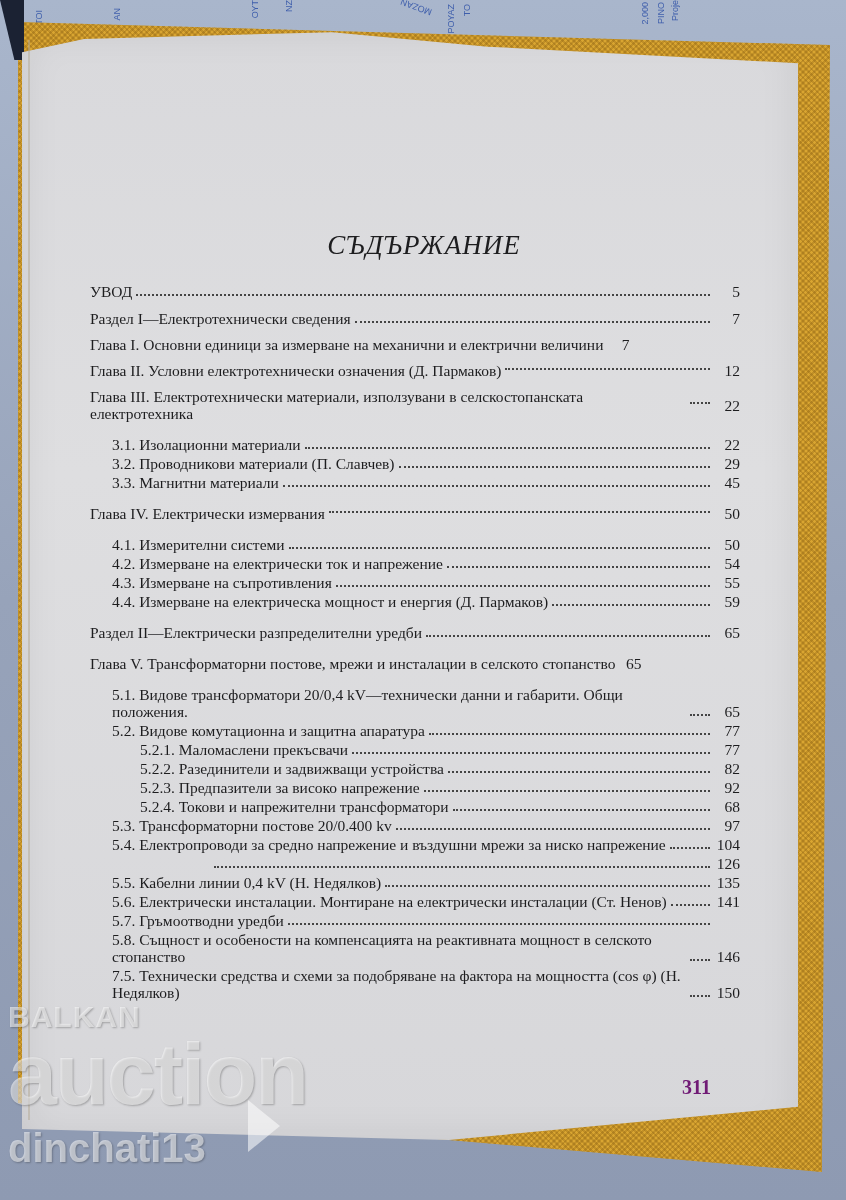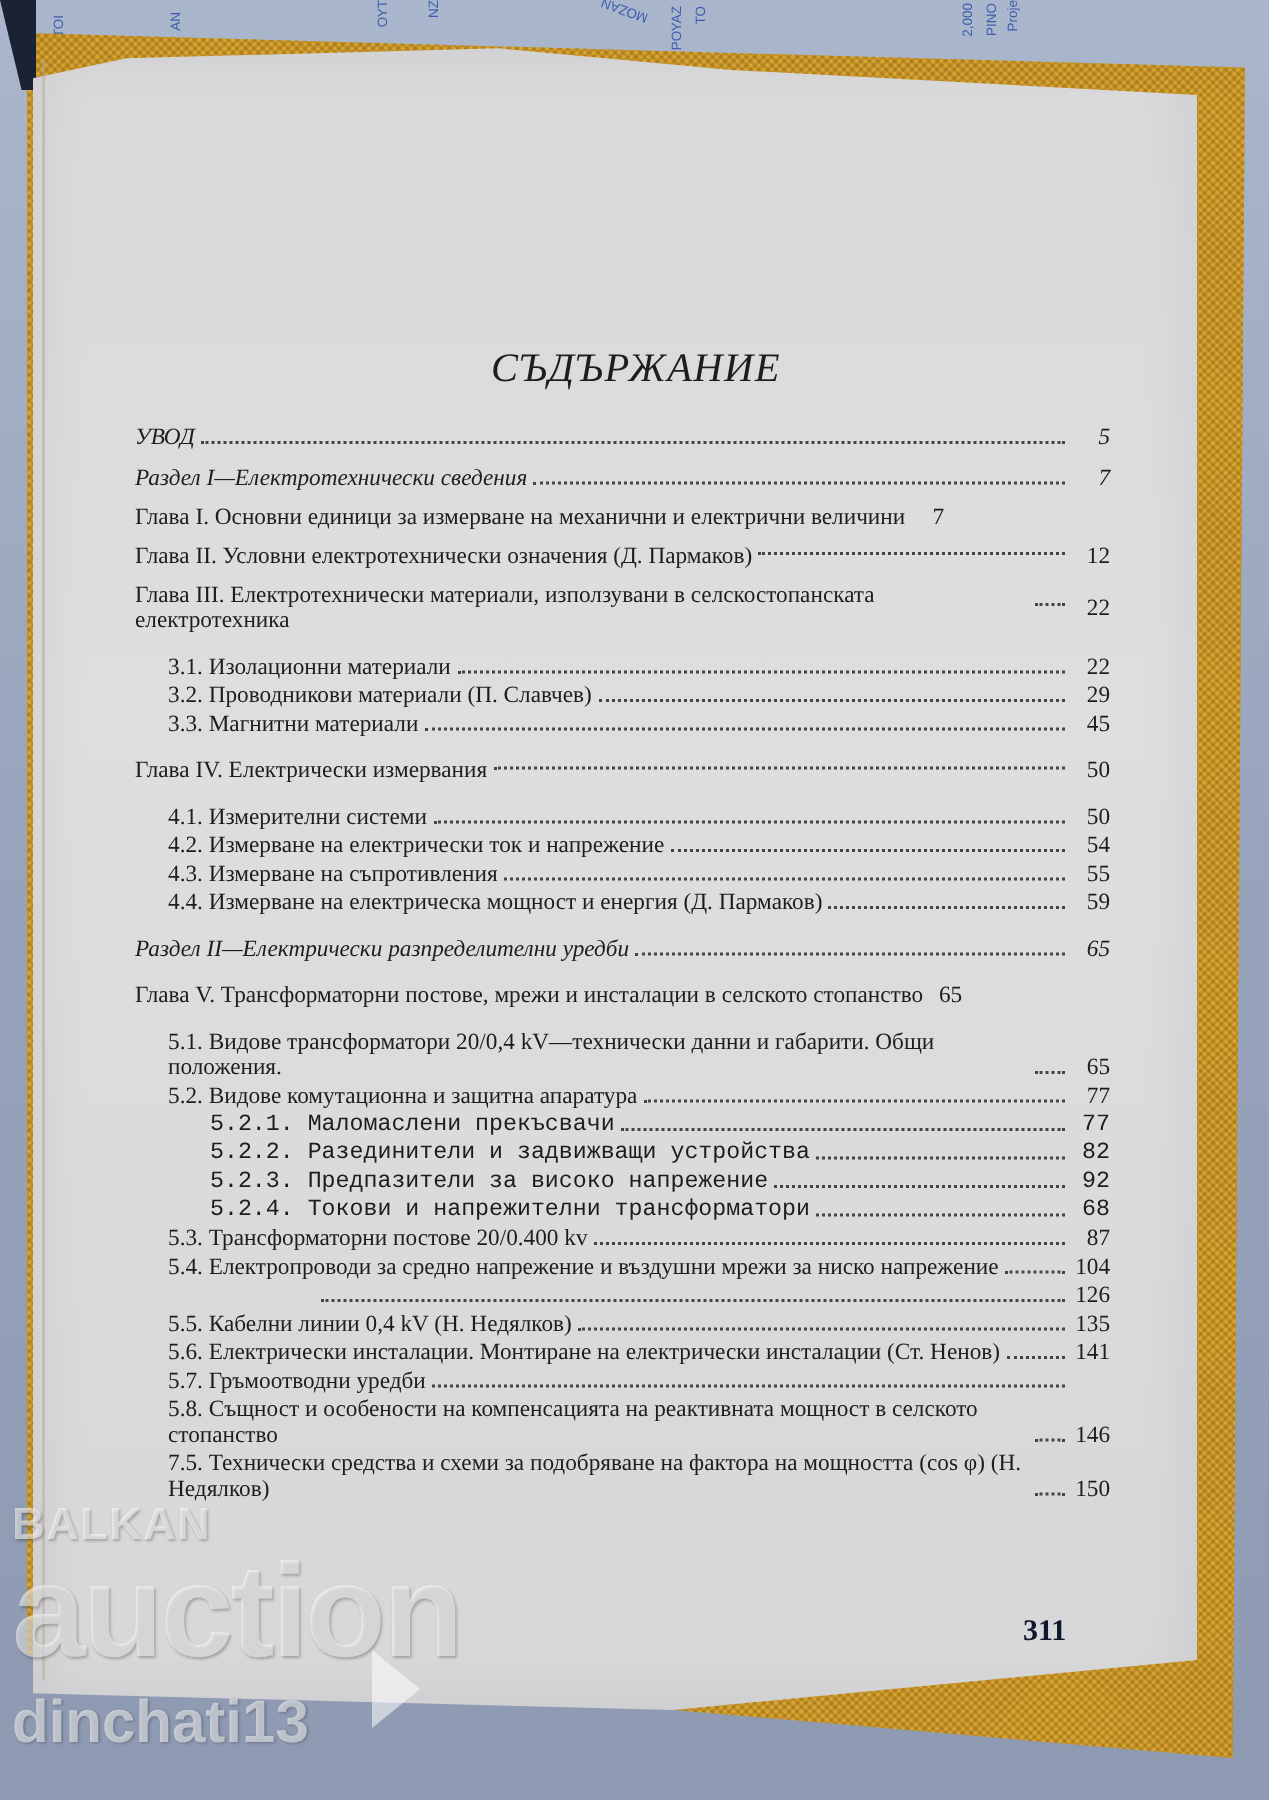--- a/index.html
+++ b/index.html
@@ -39,27 +39,27 @@
     }
     .content { position: absolute; left: 90px; top: 230px; width: 650px; color: #1d1d1f; }
     .title {
       text-align: center; font-style: italic; font-size: 27px; letter-spacing: 1px;
       margin: 0 0 22px 18px; font-weight: normal;
     }
     .row { display: flex; align-items: flex-end; font-size: 15.5px; line-height: 17px; }
     .row .t { white-space: normal; }
     .row .dots { flex: 1; border-bottom: 2px dotted #444; margin: 0 4px 4px 4px; min-width: 20px; }
     .row .p { min-width: 26px; text-align: right; }
-    .section { font-style: italic; margin-top: 10px; justify-content: center; }
+    .section { margin-top: 10px; justify-content: center; }
     .chapter { margin-top: 9px; align-items: center; }
     .l1 { padding-left: 22px; margin-top: 2px; }
-    .l2 { padding-left: 50px; margin-top: 2px; font-family: Liberation Mono, monospace; }
+    .l2 { padding-left: 50px; margin-top: 2px; }
     .gap { margin-top: 14px; }
     .page-number {
-      position: absolute; left: 682px; top: 1076px; font-size: 20px; font-weight: bold; color: #0f172a;
+      position: absolute; left: 682px; top: 1076px; font-size: 20px; font-weight: bold; color: #701a75;
     }
     .watermark {
       position: absolute; left: 8px; top: 1000px; color: rgba(255,255,255,.55);
       font-family: "Liberation Sans", sans-serif; font-weight: bold;
       text-shadow: 1px 1px 2px rgba(0,0,0,.25);
     }
     .wm-brand { font-size: 30px; letter-spacing: 1px; }
     .wm-main { font-size: 88px; line-height: 80px; letter-spacing: -2px; }
     .wm-user { font-size: 40px; margin-top: 12px; }
     .wm-play {
@@ -196,21 +196,21 @@
       <span class="p">92</span>
     </div>
   <div class="row l2">
       <span class="t">5.2.4. Токови и напрежителни трансформатори</span>
       <span class="dots"></span>
       <span class="p">68</span>
     </div>
   <div class="row l1">
       <span class="t">5.3. Трансформаторни постове 20/0.400 kv</span>
       <span class="dots"></span>
-      <span class="p">87</span>
+      <span class="p">97</span>
     </div>
   <div class="row l1">
       <span class="t" style="max-width:590px">5.4. Електропроводи за средно напрежение и въздушни мрежи за ниско напрежение</span>
       <span class="dots"></span>
       <span class="p">104</span>
     </div>
   <div class="row l1">
       <span class="t" style="visibility:hidden">(продължение)</span>
       <span class="dots"></span>
       <span class="p">126</span>

